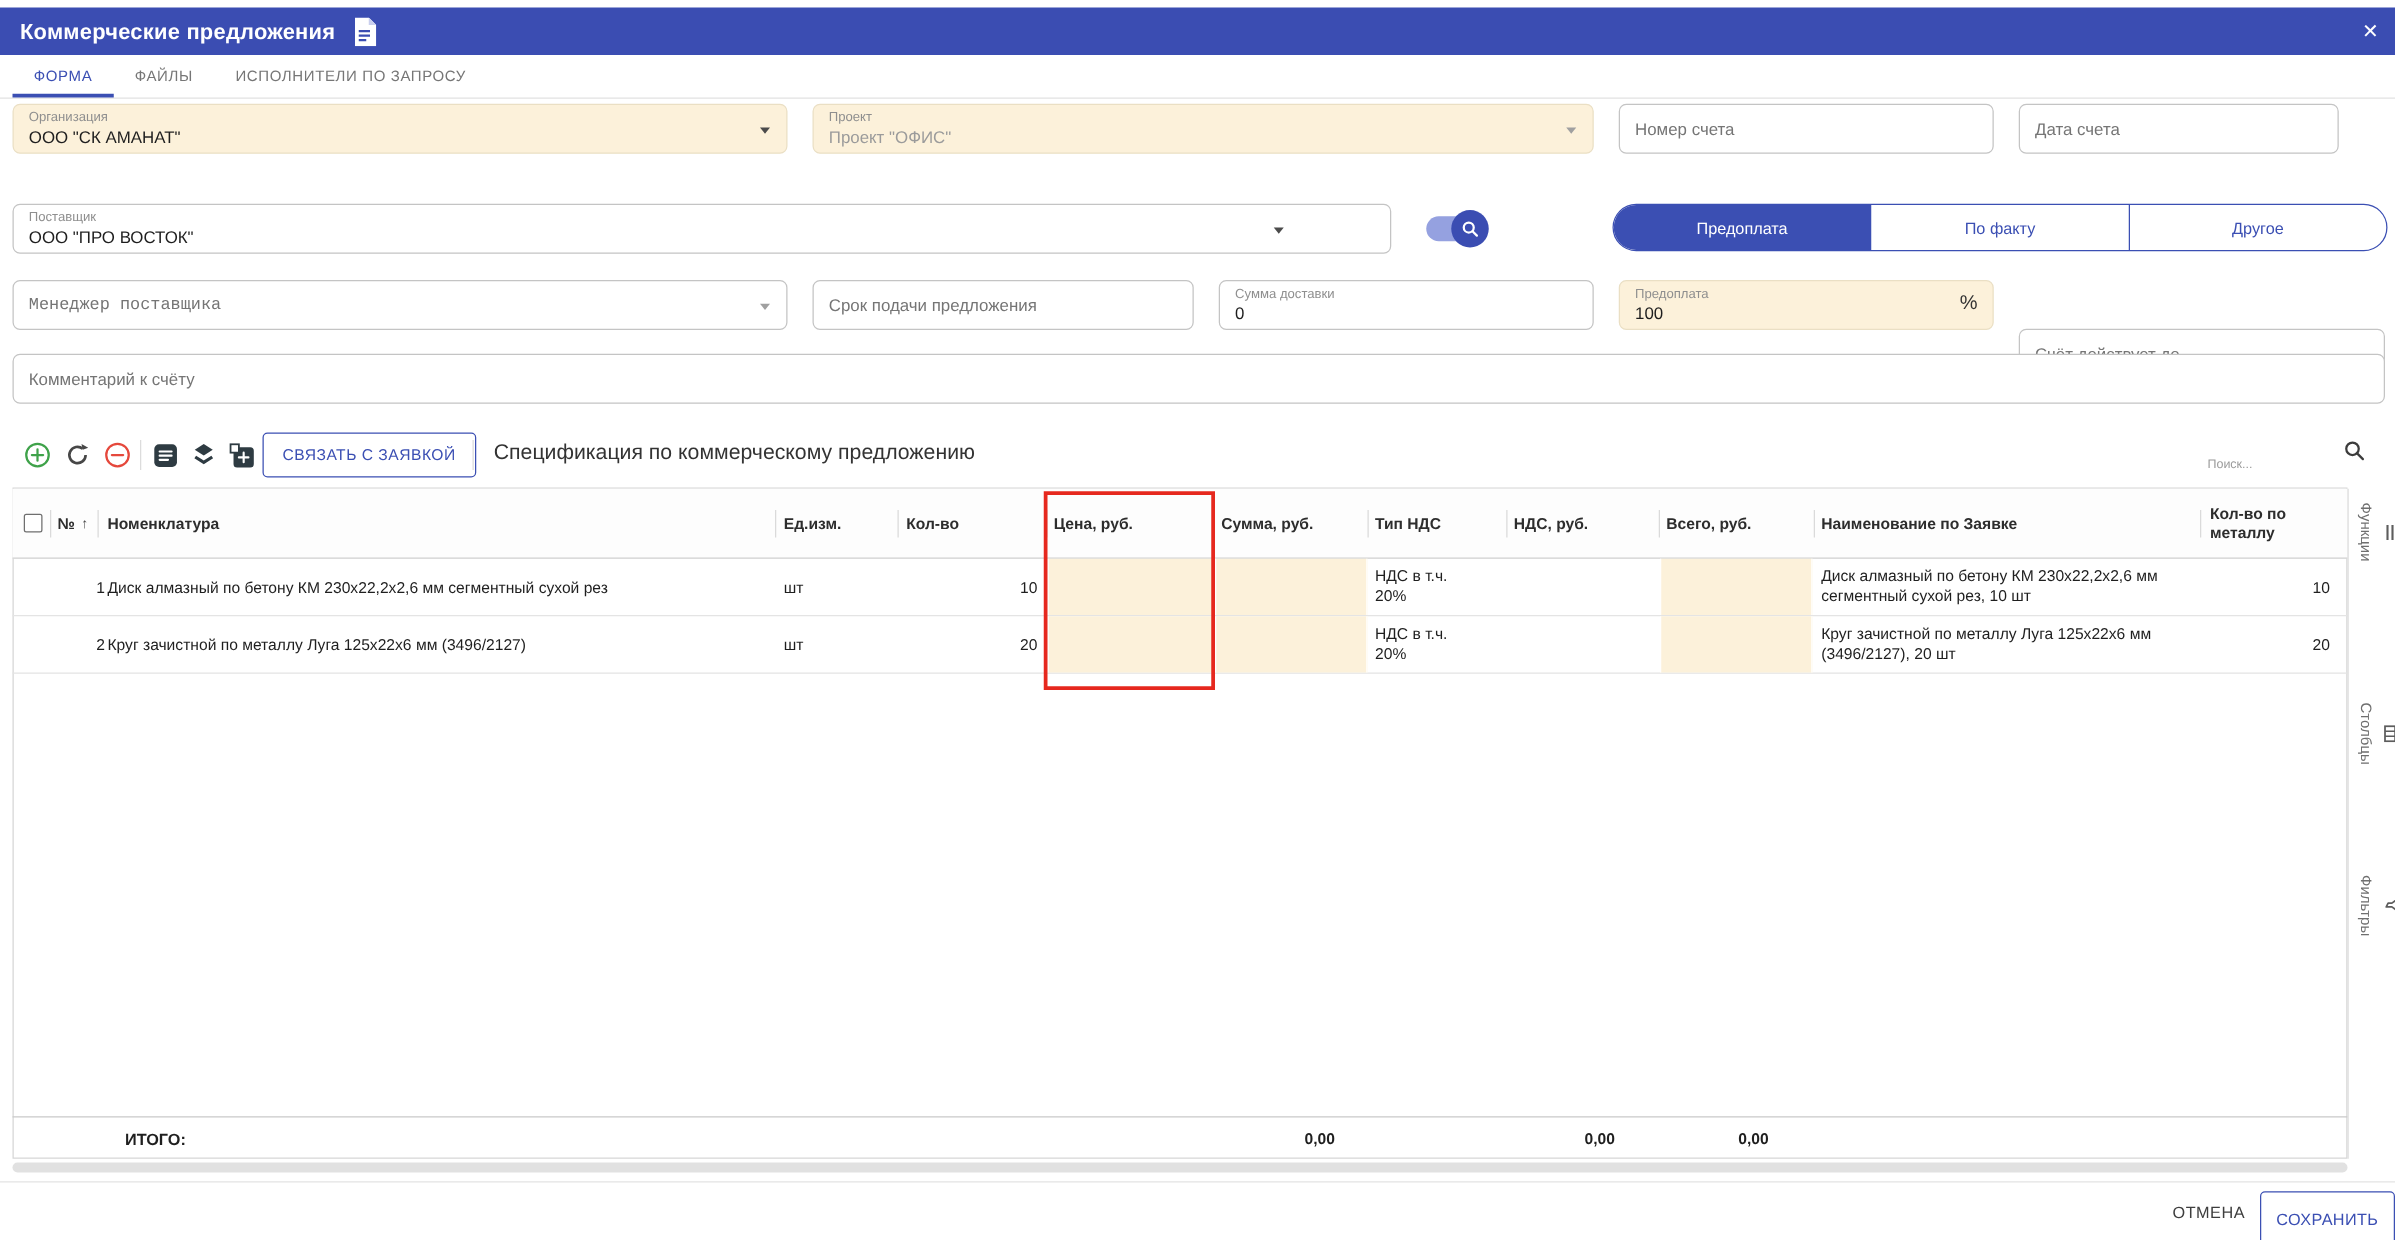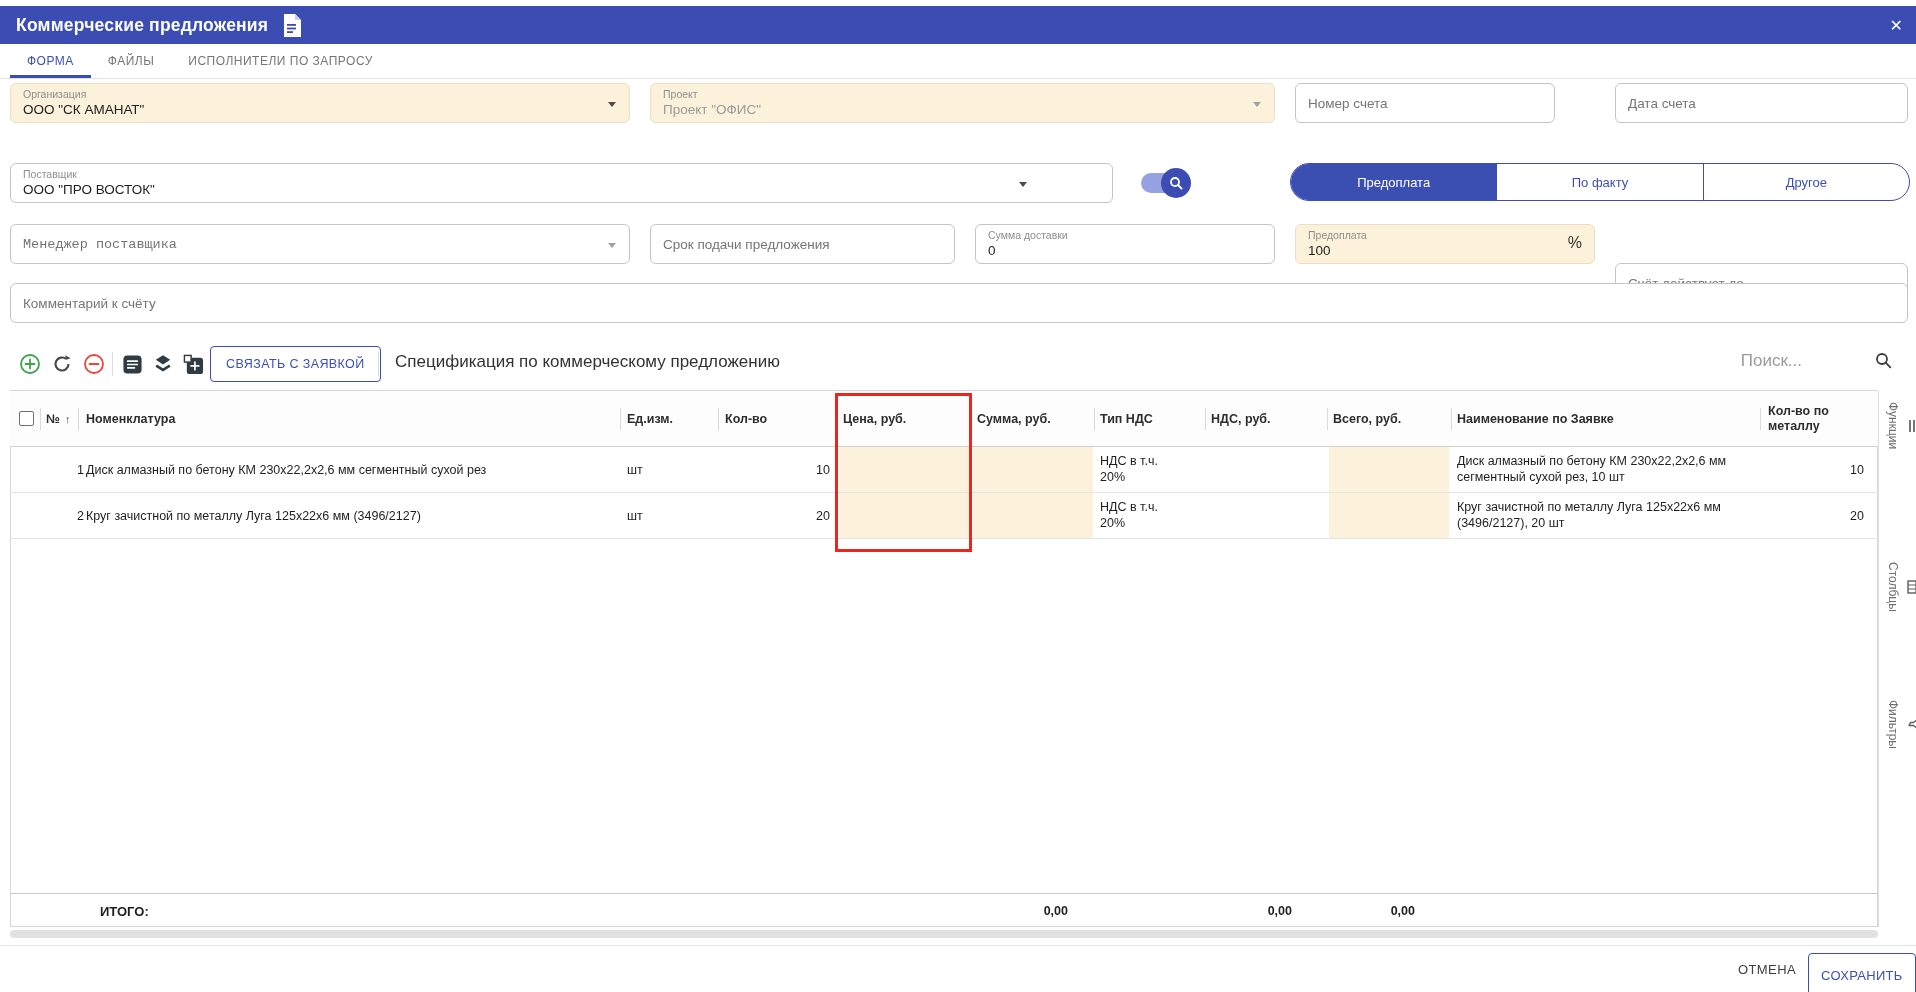--- a/index.html
+++ b/index.html
@@ -40,21 +40,21 @@
   .seg .opt{flex:1;display:flex;align-items:center;justify-content:center;font-size:13px;color:#3b4fb3;border-left:1px solid #3b4fb3;cursor:pointer;}
   .seg .opt:first-child{border-left:none;}
   .seg .opt.active{background:#3b4fb3;color:#fff;}
 
   
   .toolbar{position:absolute;left:10px;top:344px;width:1898px;height:40px;}
   .tb-ic{position:absolute;top:8px;width:24px;height:24px;display:flex;align-items:center;justify-content:center;cursor:pointer;}
   .tb-sep{position:absolute;top:8px;width:1px;height:24px;background:#dcdcdc;}
   .link-btn{position:absolute;left:200px;top:2px;height:36px;padding:0 15px;display:flex;align-items:center;border:1px solid #3b4fb3;border-radius:4px;color:#3b4fb3;font-size:12.5px;letter-spacing:.4px;background:#fff;cursor:pointer;}
   .sec-title{position:absolute;left:385px;top:8px;font-size:17px;color:#333;}
-  .search-ph{position:absolute;right:106px;top:7px;font-size:17px;color:#9b9b9b;}
+  .search-ph{position:absolute;right:106px;top:22px;font-size:10px;color:#9b9b9b;}
   .search-ic{position:absolute;right:16px;top:8px;cursor:pointer;}
 
   
   .grid-frame{position:absolute;left:10px;top:390px;width:1868px;height:537px;border:1px solid #d6d6d6;background:#fff;}
   .thead{position:absolute;left:10px;top:391px;width:1868px;height:56px;background:#fdfdfd;border-bottom:1px solid #cfcfcf;font-weight:700;font-size:12.5px;color:#2d2d2d;}
   .th{position:absolute;top:0;height:56px;display:flex;align-items:center;white-space:nowrap;}
   .th.wrap{white-space:normal;line-height:15px;}
   .tick{position:absolute;top:17px;width:1px;height:22px;background:#dadada;}
   .cb{position:absolute;left:9px;top:20px;width:15px;height:15px;border:1.5px solid #6f6f6f;border-radius:2px;background:#fff;cursor:pointer;}
   .sort{font-size:11px;margin-left:5px;color:#4a4a4a;}
@@ -109,24 +109,24 @@
 <div class="fld cream" style="left:10px;top:83px;width:620px;">
   <div class="lbl">Организация</div>
   <div class="val">ООО "СК АМАНАТ"</div>
   <span class="caret"></span>
 </div>
 <div class="fld cream disabled" style="left:650px;top:83px;width:625px;">
   <div class="lbl">Проект</div>
   <div class="val">Проект "ОФИС"</div>
   <span class="caret gray"></span>
 </div>
-<div class="fld white" style="left:1295px;top:83px;width:260px;">
+<div class="fld white" style="left:1295px;top:83px;width:300px;">
   <div class="ph">Номер счета</div>
 </div>
-<div class="fld white" style="left:1615px;top:83px;width:293px;">
+<div class="fld white" style="left:1615px;top:83px;width:256px;">
   <div class="ph">Дата счета</div>
 </div>
 
 <div class="fld white" style="left:10px;top:163px;width:1103px;">
   <div class="lbl">Поставщик</div>
   <div class="val">ООО "ПРО ВОСТОК"</div>
   <span class="caret" style="right:85px;"></span>
 </div>
 <div class="toggle">
   <span class="track"></span>

